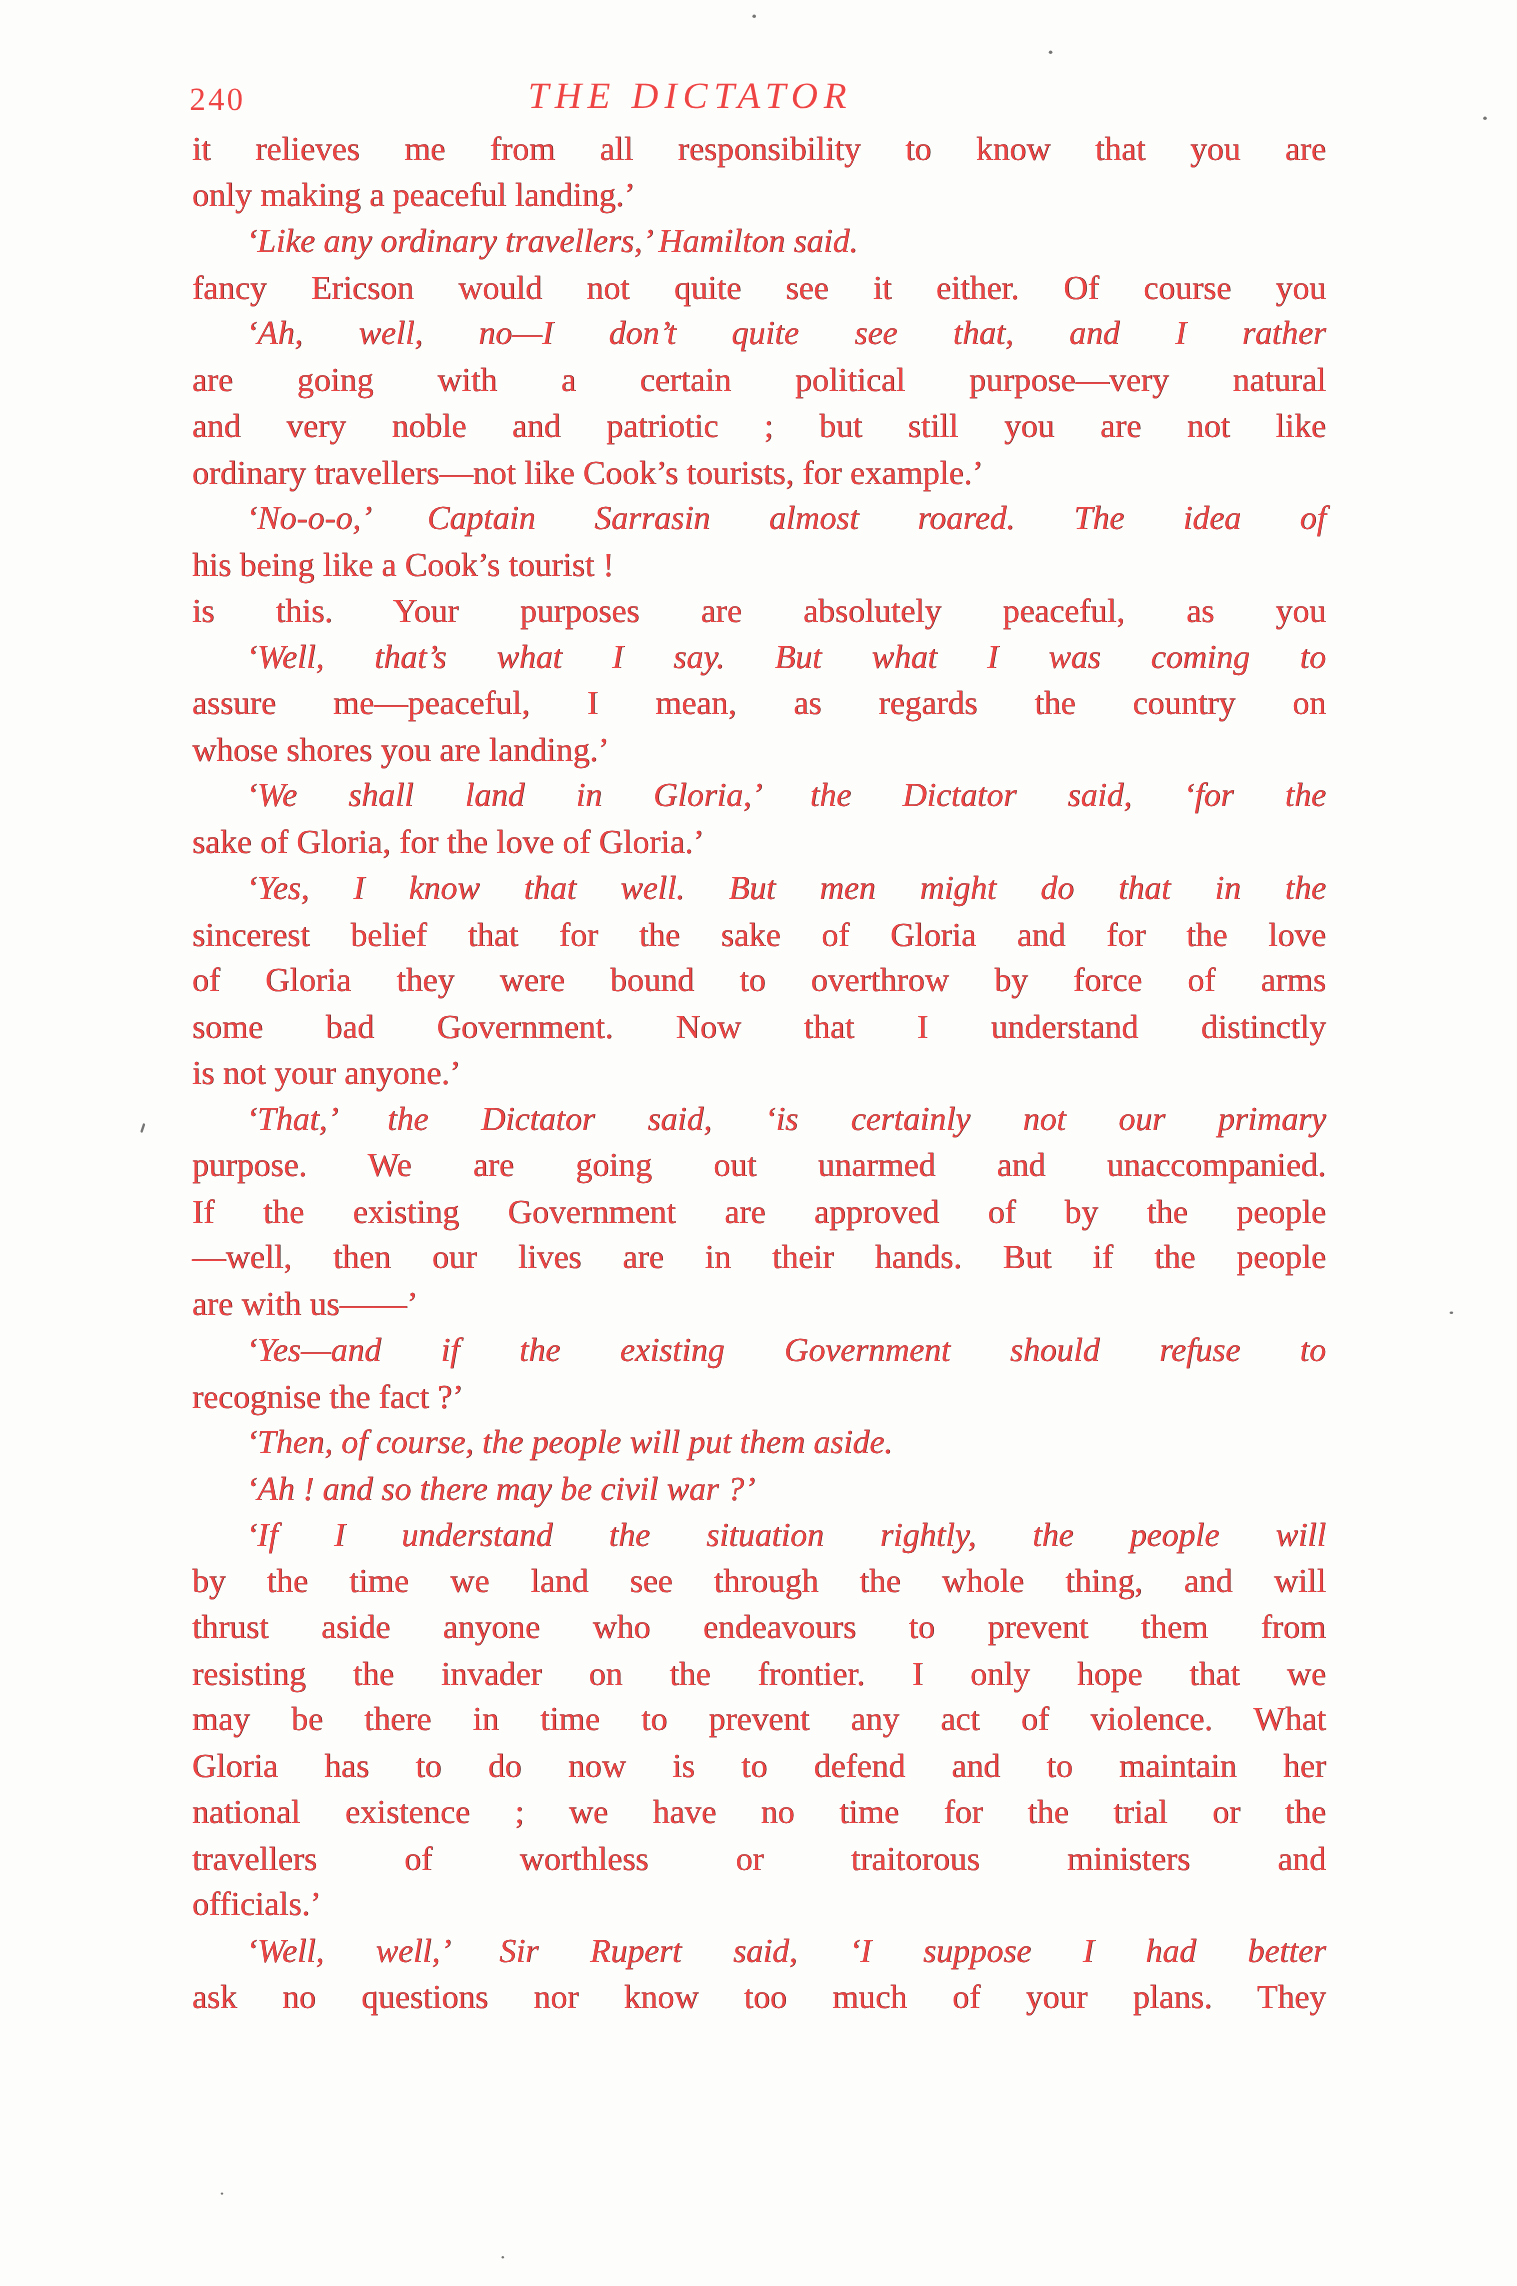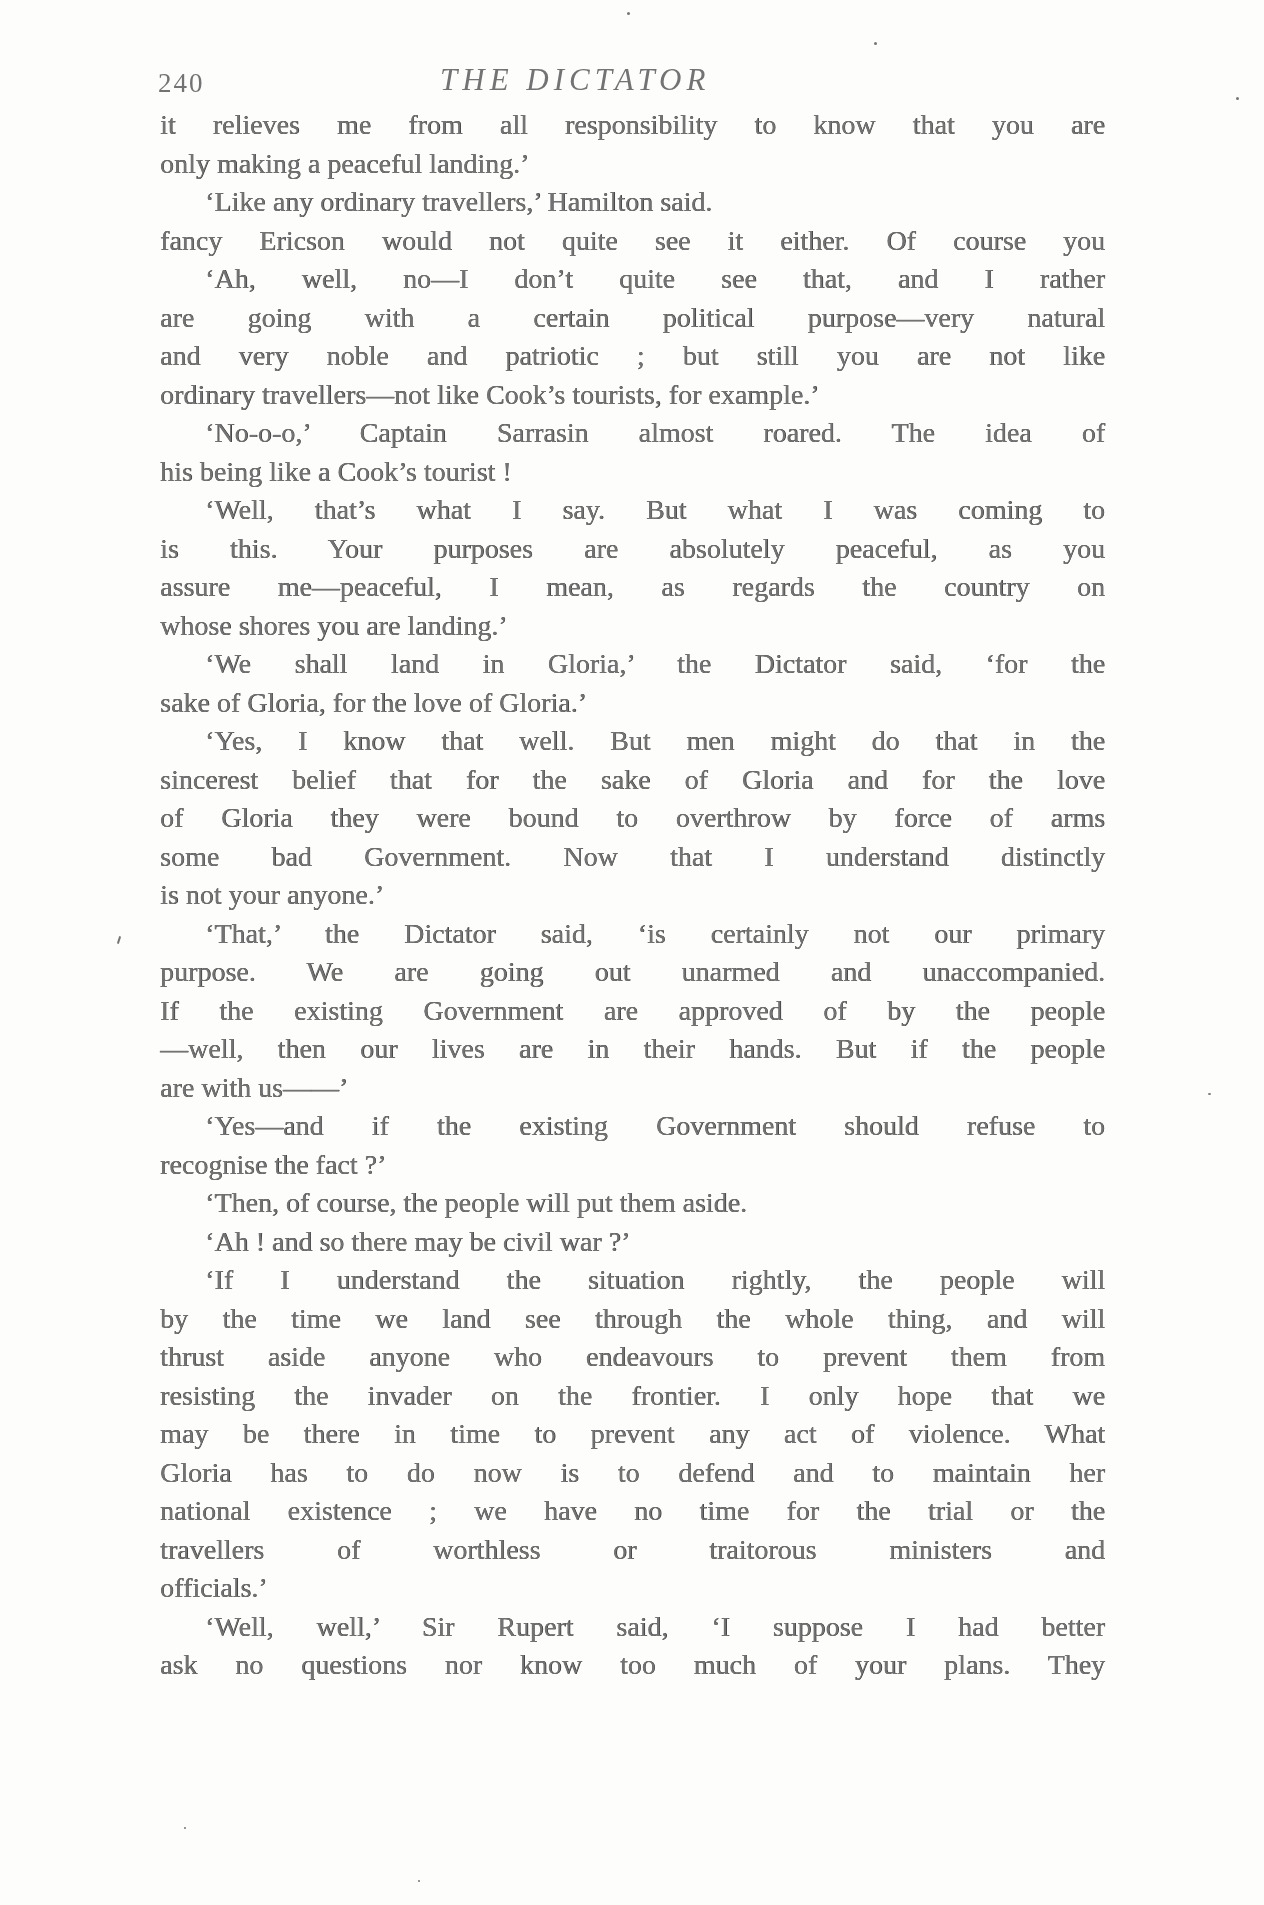--- a/index.html
+++ b/index.html
@@ -6,21 +6,21 @@
   body {
     width: 1264px; height: 1905px;
     background: #f4f4f2;
     font-family: "Liberation Serif", serif;
     overflow: hidden;
   }
   .sheet {
     position: relative;
     width: 1264px; height: 1905px;
     background: #fdfdfb;
-    color: #737373;
+    color: #ef4444;
   }
   .pagenum {
     position: absolute;
     left: 158px; top: 68px;
     font-size: 27px;
     letter-spacing: 2px;
   }
   .running-title {
     position: absolute;
     left: 440px; top: 62px;
@@ -38,21 +38,21 @@
     font-size: 28px;
     line-height: 38.5px;
     text-align: justify;
     text-align-last: justify;
     text-shadow: 0.35px 0 0 #1a1a1a;
   }
   .line.end {
     text-align: left;
     text-align-last: left;
   }
-  .line.ind { text-indent: 45px; }
+  .line.ind { text-indent: 45px; font-style: italic; }
   .speck {
     position: absolute;
     background: #2c2c2c;
     border-radius: 50%;
     opacity: 0.65;
   }
 </style>
 </head>
 <body>
 
@@ -65,22 +65,22 @@
     <div class="line">it relieves me from all responsibility to know that you are</div>
     <div class="line end">only making a peaceful landing.’</div>
     <div class="line ind end">‘Like any ordinary travellers,’ Hamilton said.</div>
     <div class="line">fancy Ericson would not quite see it either.  Of course you</div>
     <div class="line ind">‘Ah, well, no—I don’t quite see that, and I rather</div>
     <div class="line">are going with a certain political purpose—very natural</div>
     <div class="line">and very noble and patriotic ; but still you are not like</div>
     <div class="line end">ordinary travellers—not like Cook’s tourists, for example.’</div>
     <div class="line ind">‘No-o-o,’ Captain Sarrasin almost roared.  The idea of</div>
     <div class="line end">his being like a Cook’s tourist !</div>
+    <div class="line">is this.  Your purposes are absolutely peaceful, as you</div>
     <div class="line ind">‘Well, that’s what I say.  But what I was coming to</div>
-    <div class="line">is this.  Your purposes are absolutely peaceful, as you</div>
     <div class="line">assure me—peaceful, I mean, as regards the country on</div>
     <div class="line end">whose shores you are landing.’</div>
     <div class="line ind">‘We shall land in Gloria,’ the Dictator said, ‘for the</div>
     <div class="line end">sake of Gloria, for the love of Gloria.’</div>
     <div class="line ind">‘Yes, I know that well.  But men might do that in the</div>
     <div class="line">sincerest belief that for the sake of Gloria and for the love</div>
     <div class="line">of Gloria they were bound to overthrow by force of arms</div>
     <div class="line">some bad Government.  Now that I understand distinctly</div>
     <div class="line end">is not your anyone.’</div>
     <div class="line ind">‘That,’ the Dictator said, ‘is certainly not our primary</div>

